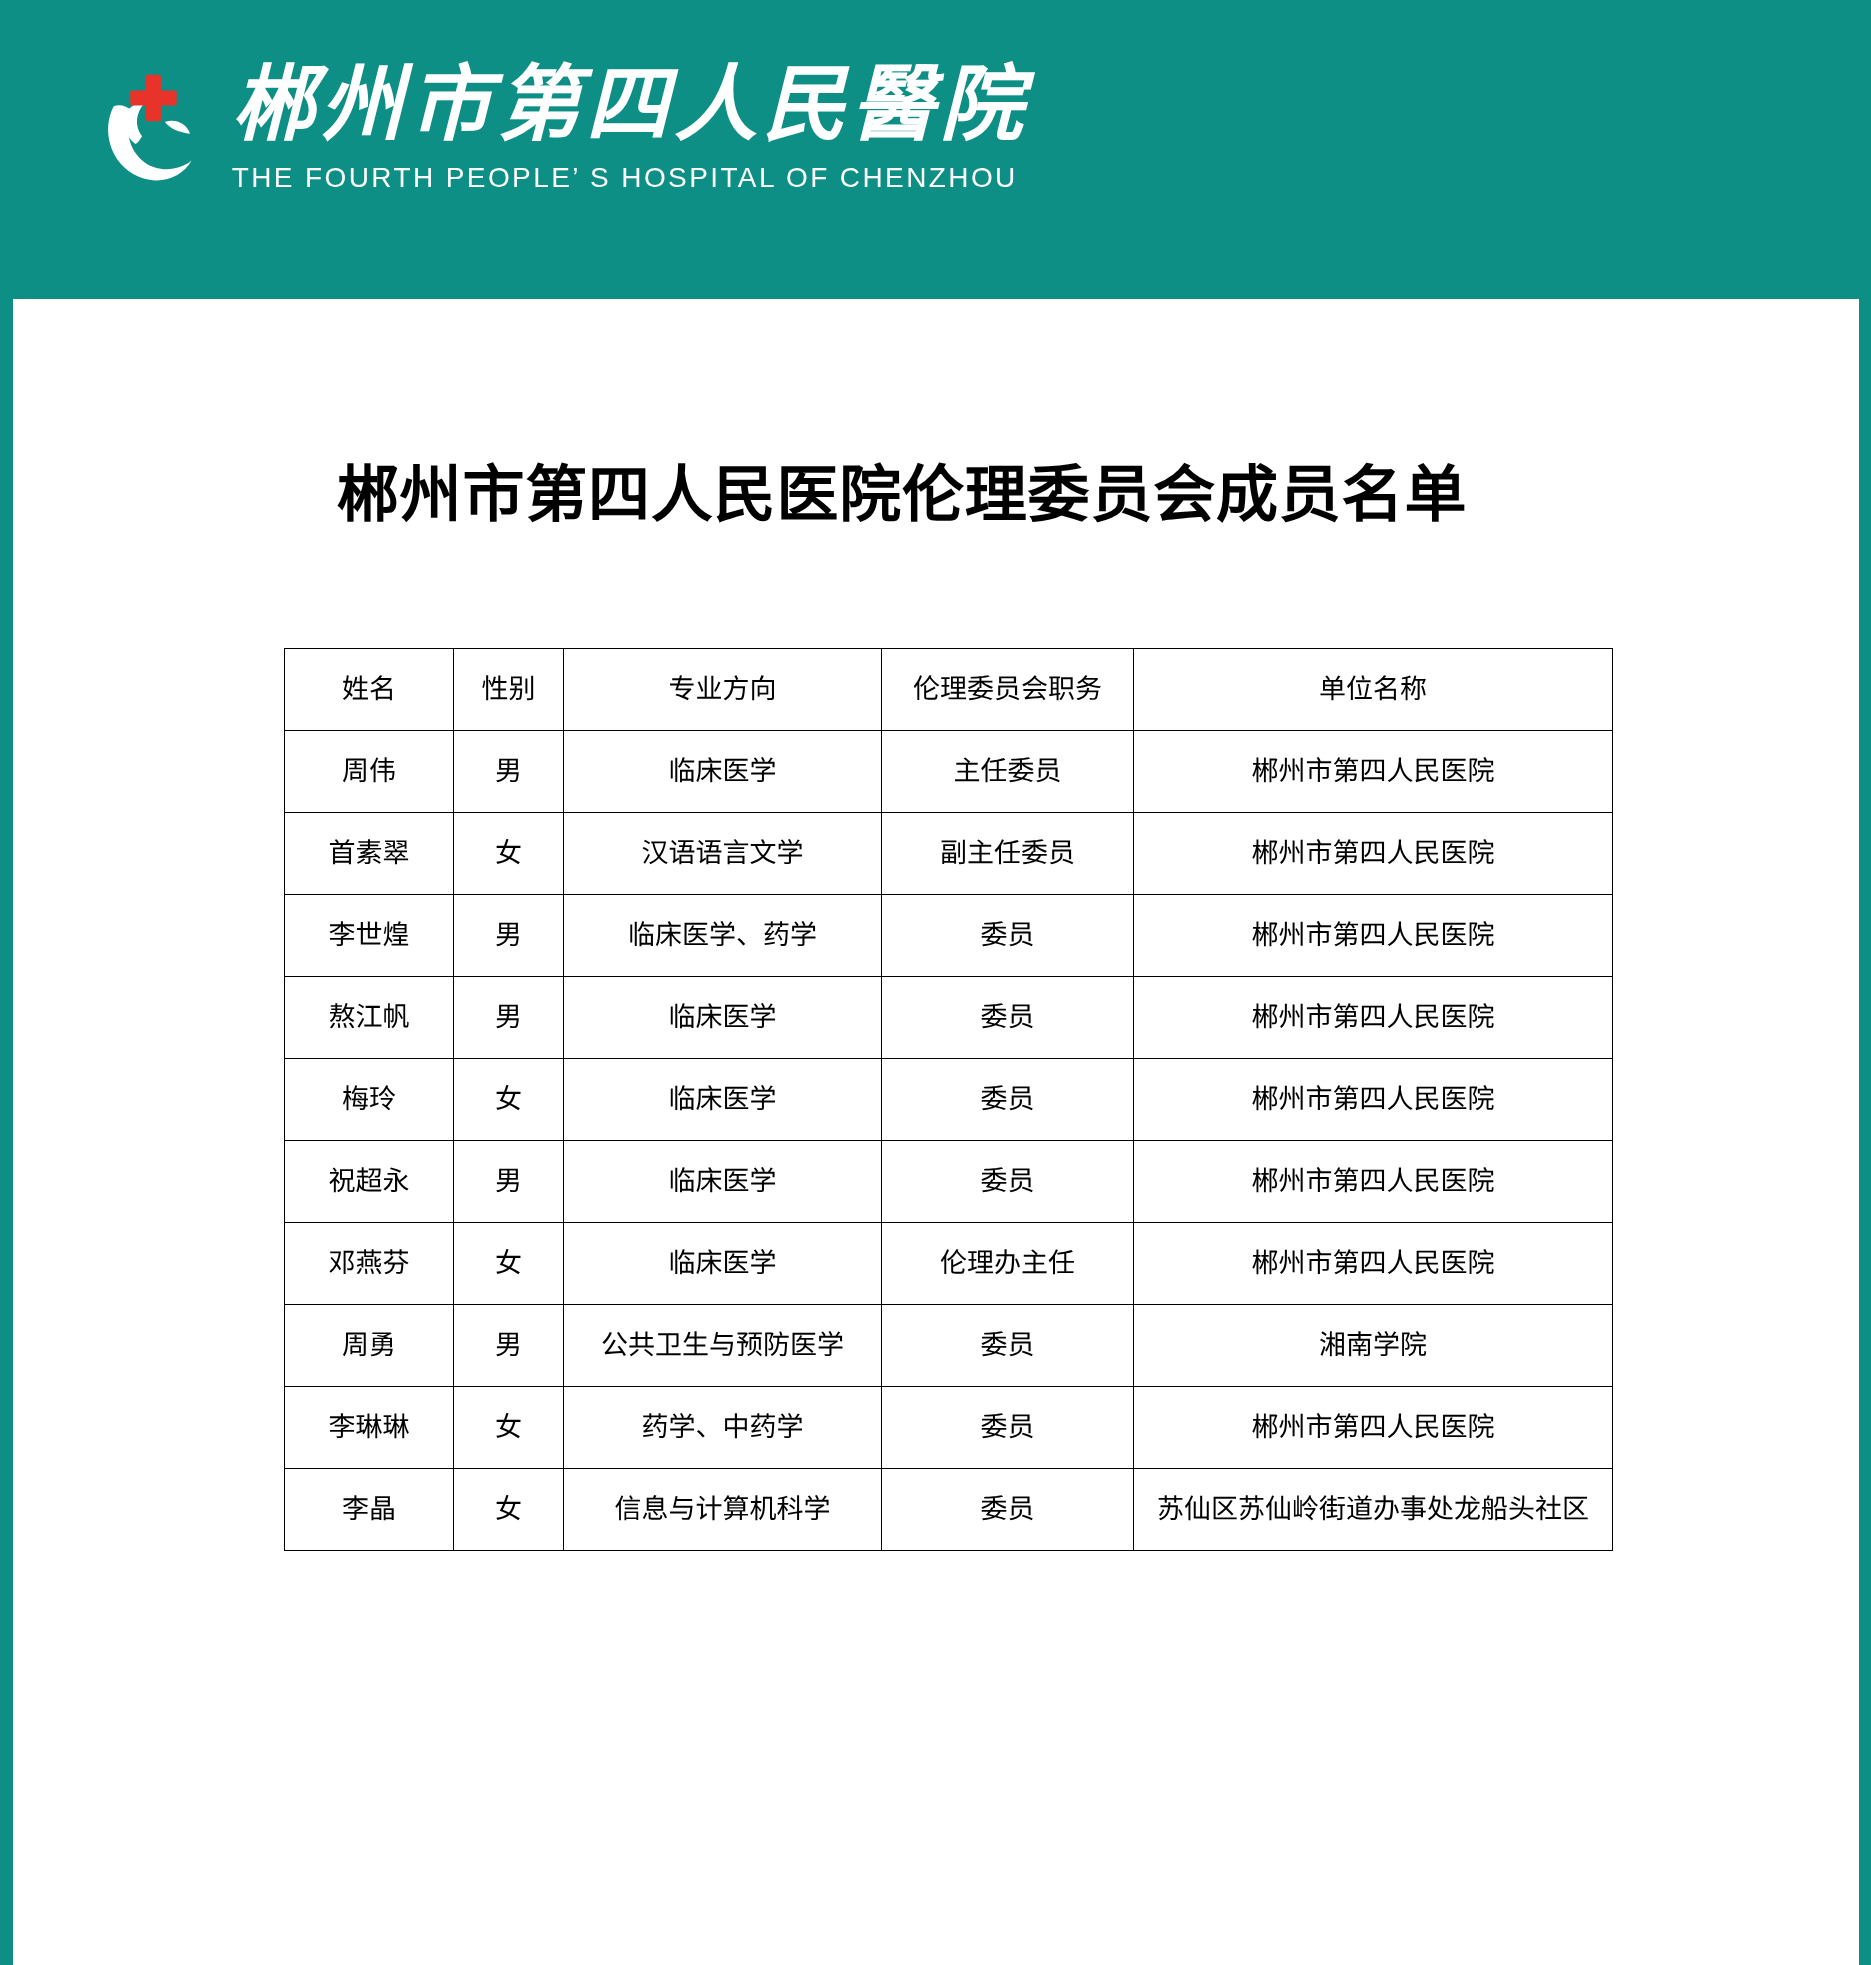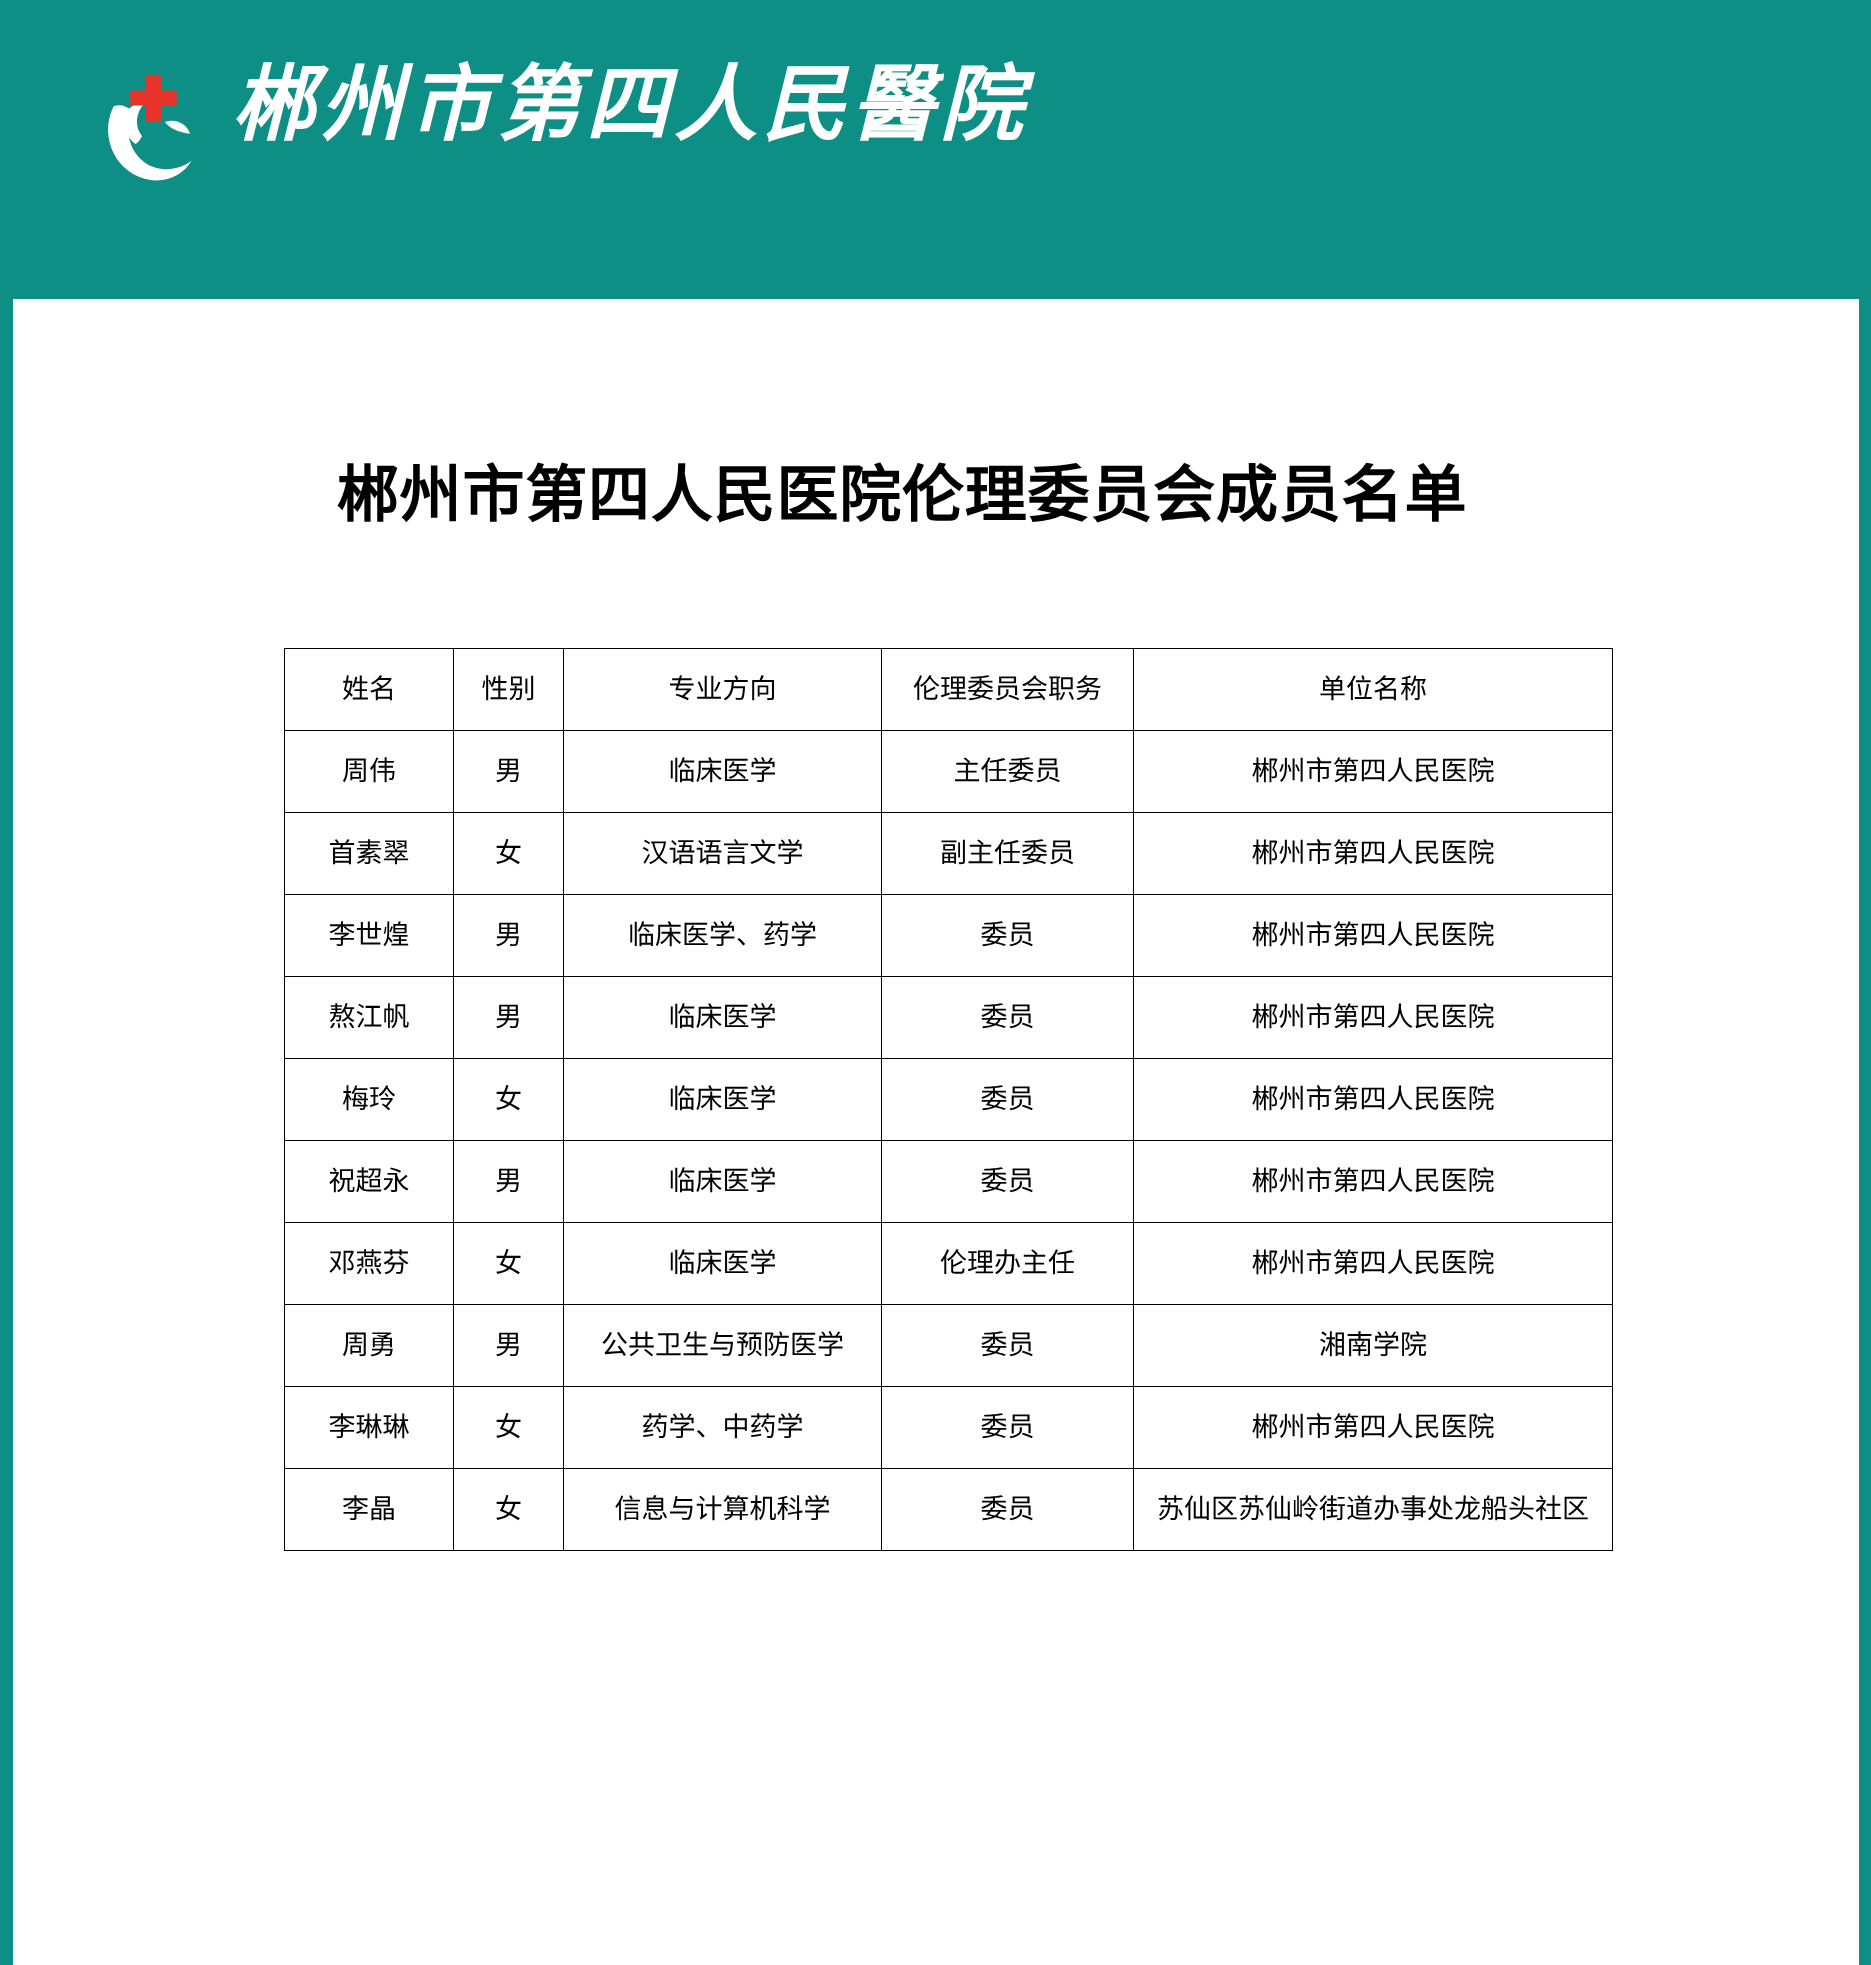--- a/index.html
+++ b/index.html
@@ -145,20 +145,21 @@
             <rect x="122" y="40" width="38" height="118" rx="4"></rect>
             <rect x="82" y="80" width="118" height="38" rx="4"></rect>
           </g>
 
           <path d="M170 160 C200 150 226 166 234 190 C206 186 184 178 170 160 Z" fill="#ffffff"></path>
         </svg>
       </div>
 
       <div class="logo-text">
         <div class="logo-cn">郴州市第四人民醫院</div>
+        <div class="logo-en">THE FOURTH PEOPLE’ S HOSPITAL OF CHENZHOU</div>
       </div>
 
     </div>
   </div>
 
   <div class="side-bar left"></div>
   <div class="side-bar right"></div>
 
   <div class="doc-title">郴州市第四人民医院伦理委员会成员名单</div>
 

